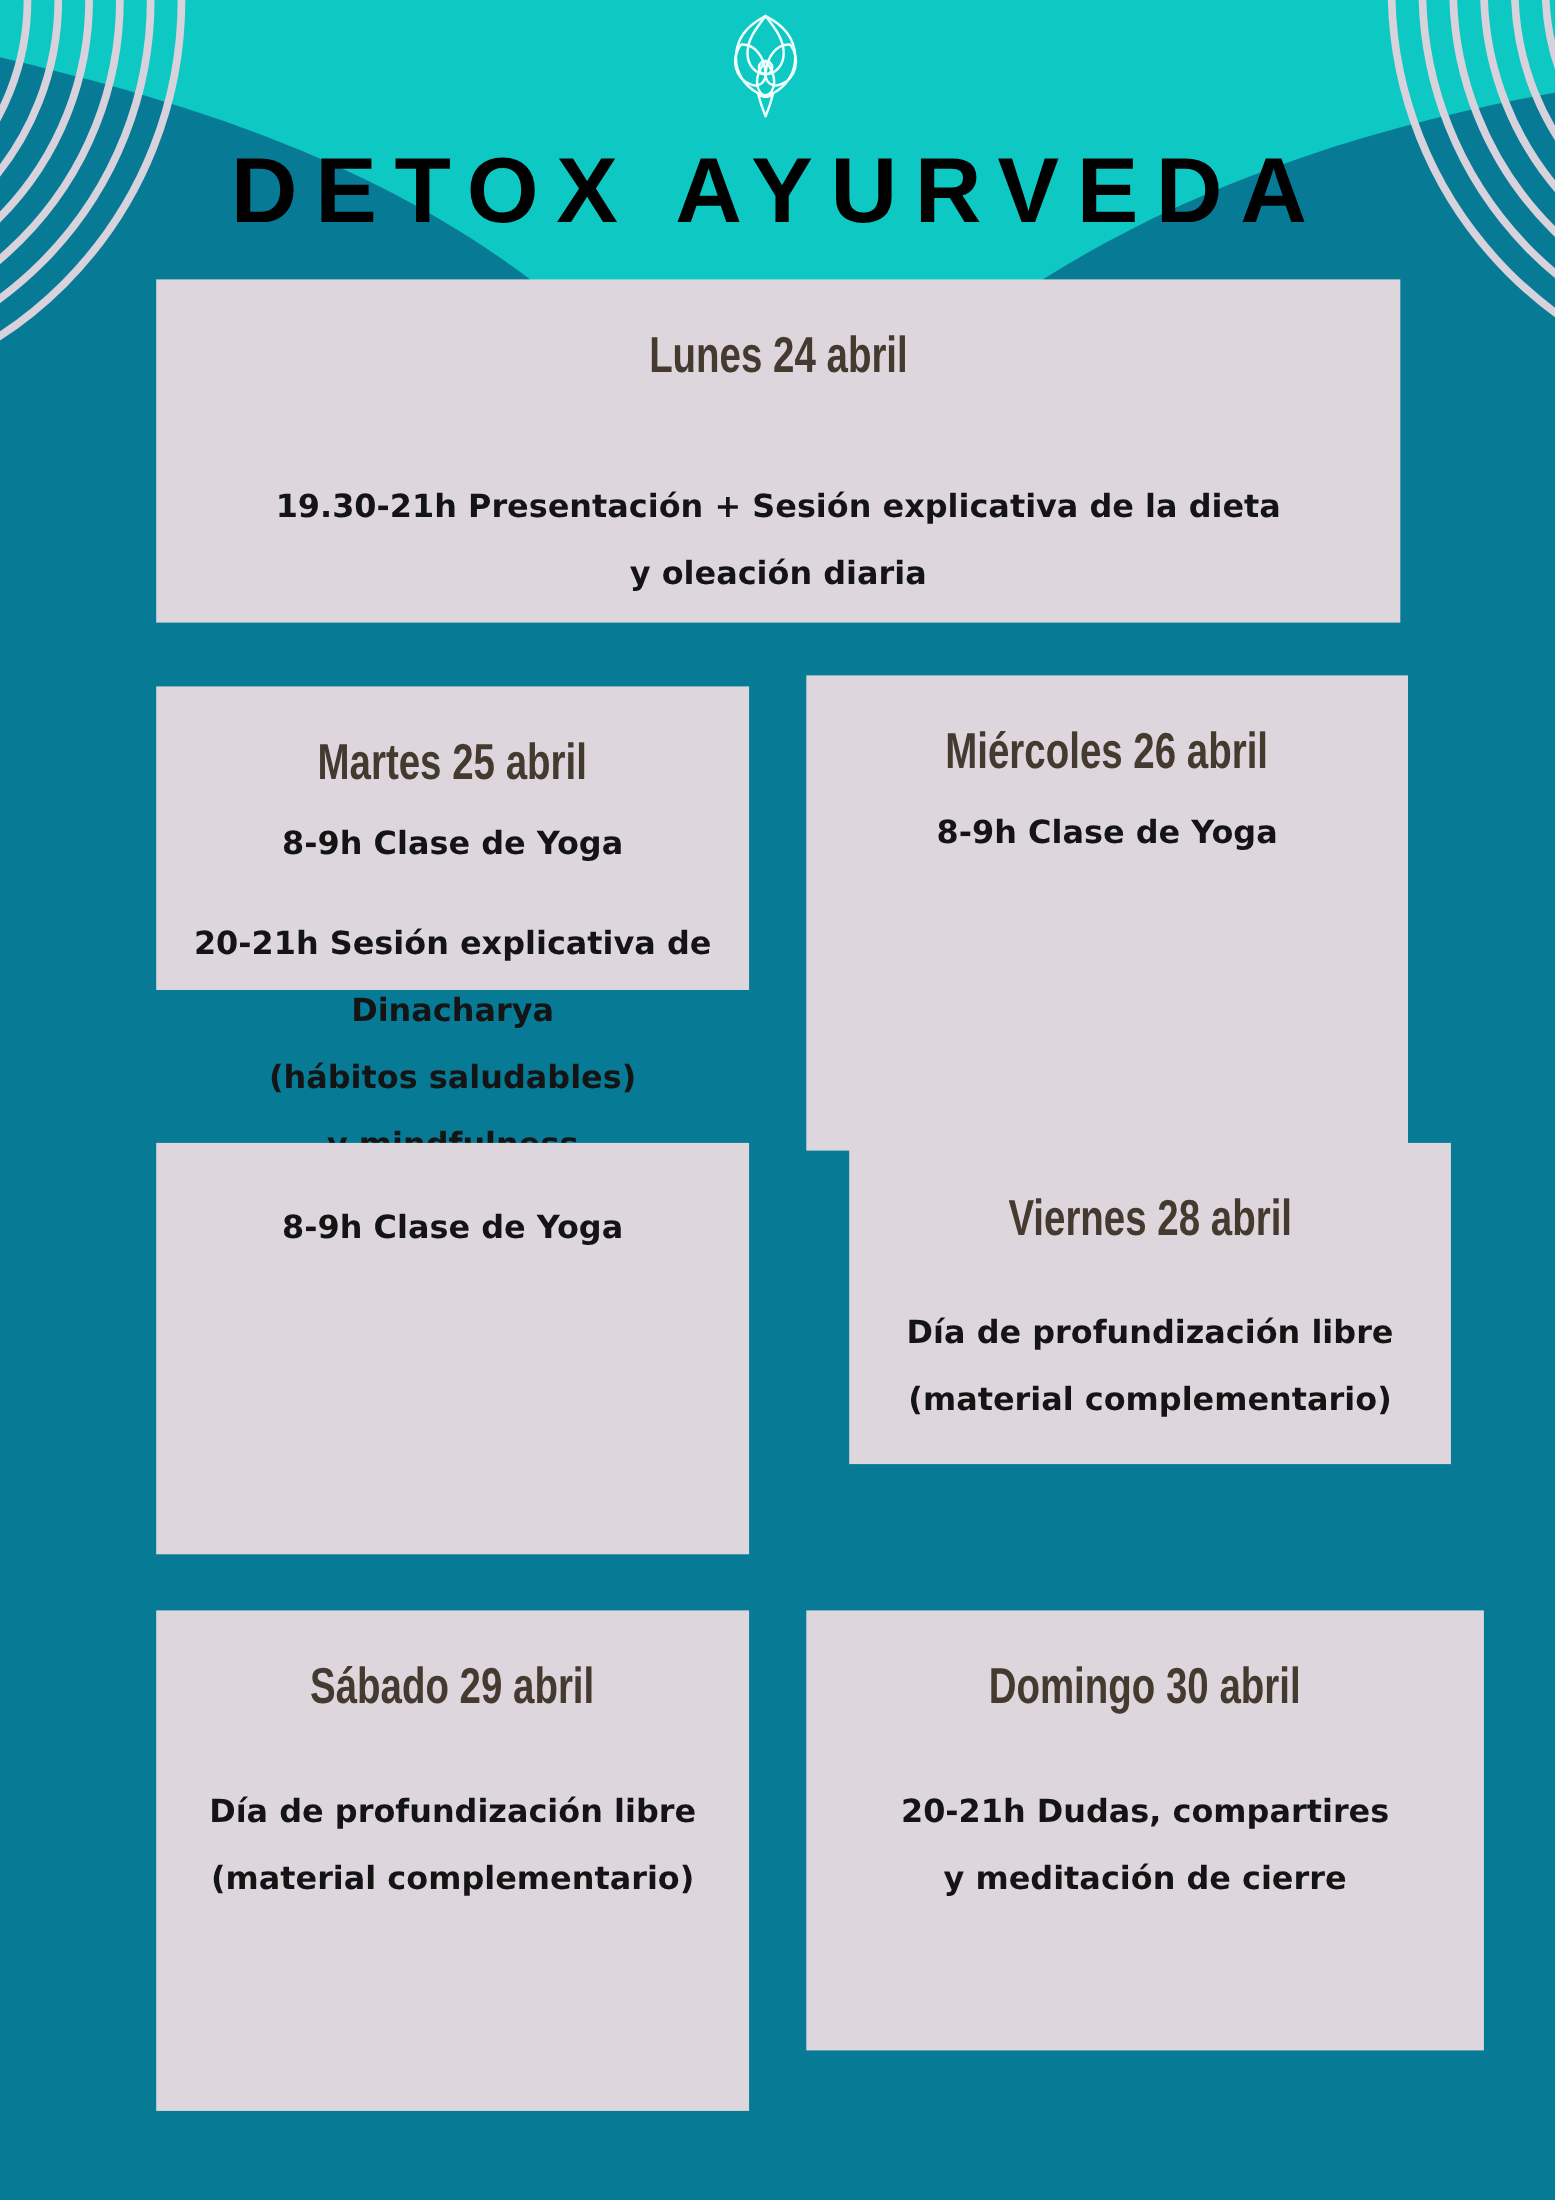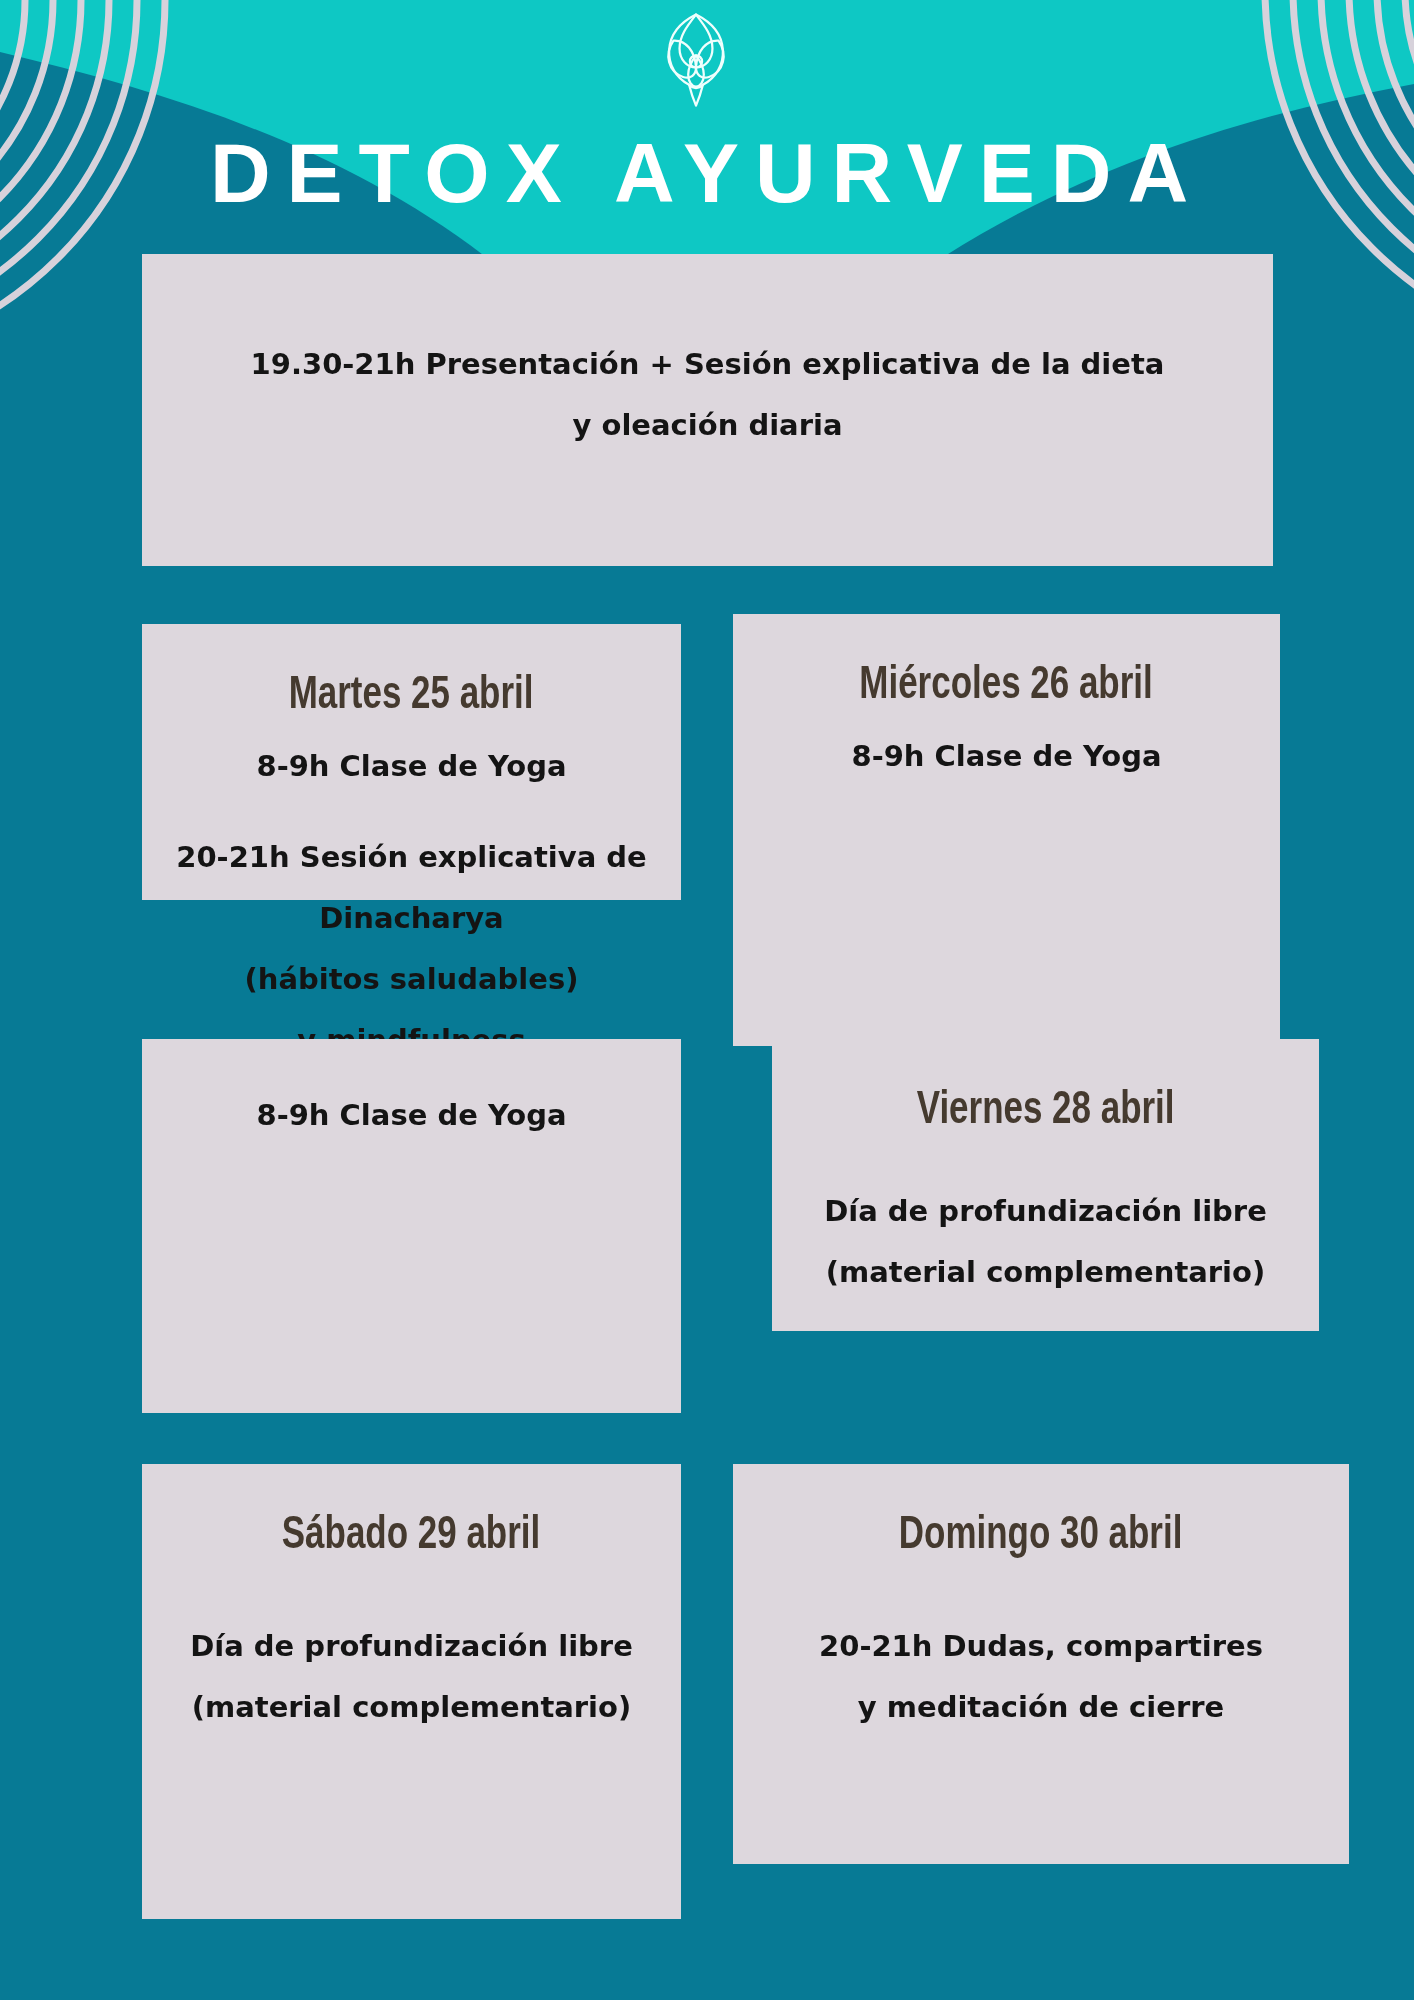--- a/index.html
+++ b/index.html
@@ -6,21 +6,21 @@
   .poster{
     position:relative;width:1414px;height:2000px;overflow:hidden;
     background:#077A95;font-family:"Liberation Sans",sans-serif;
   }
   
   .header-art{position:absolute;top:0;left:0;width:1414px;height:310px;display:block;}
   .page-title{
     position:absolute;top:128px;left:0;width:1414px;height:90px;
     display:flex;align-items:center;justify-content:center;
     font-family:"Liberation Sans",sans-serif;font-weight:bold;
-    font-size:84px;letter-spacing:16px;color:#ffffff;white-space:nowrap;
+    font-size:84px;letter-spacing:16px;color:#000000;white-space:nowrap;
   }
   .lotus{position:absolute;top:12px;left:650px;width:92px;height:104px;}
   
   .card{
     position:absolute;background:#DDD7DD;text-align:center;
     color:#141414;
   }
   .card .day{
     margin:0;padding-top:40px;
     font-size:46px;font-weight:700;color:#453A2F;line-height:56px;
@@ -84,20 +84,21 @@
       <path d="M50 3 C32 12 20 26 19 44 C18 61 27 76 42 84"></path>
       <path d="M50 3 C68 12 80 26 81 44 C82 61 73 76 58 84"></path>
       <path d="M42 84 C45 96 47 101 50 108 C53 101 55 96 58 84 C53 89 47 89 42 84 Z"></path>
       <circle cx="50" cy="57" r="7"></circle>
     </g>
   </svg>
 
   <div class="page-title">DETOX AYURVEDA</div>
 
   <div class="card c-lunes">
+    <h2 class="day"><span class="squeeze">Lunes 24 abril</span></h2>
     <div class="body">
         <p class="event">19.30-21h Presentación + Sesión explicativa de la dieta<br>y oleación diaria</p>
       </div>
   </div>
 
   <div class="card c-martes">
     <h2 class="day"><span class="squeeze">Martes 25 abril</span></h2>
     <div class="body">
         <p class="event">8-9h Clase de Yoga</p>
         <p class="event">20-21h Sesión explicativa de<br>Dinacharya<br>(hábitos saludables)<br>y mindfulness</p>

